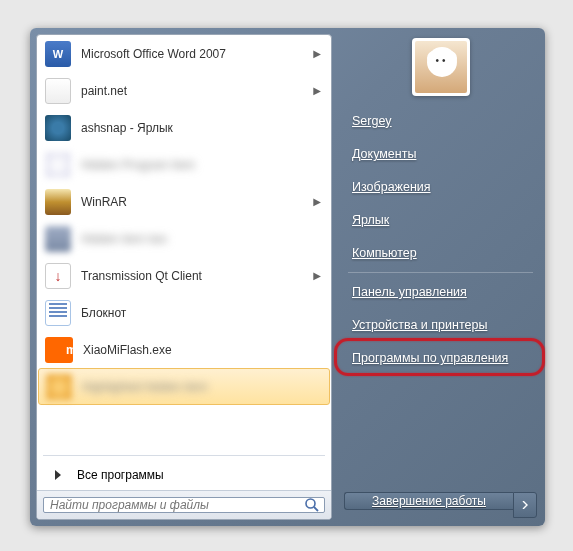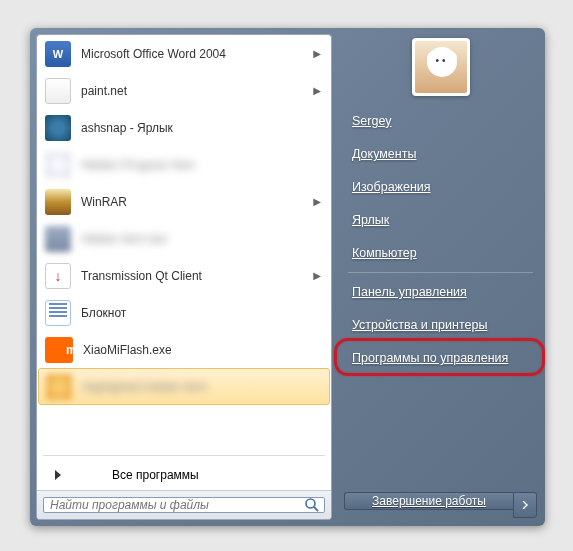--- a/index.html
+++ b/index.html
@@ -67,21 +67,20 @@
     border: 1px solid #f0c060;
     border-radius: 3px;
     margin: 0 1px;
     padding-left: 7px;
   }
   .separator-line { height: 1px; background: #d6dce5; margin: 4px 6px; }
   .all-programs {
     display: flex; align-items: center;
     height: 30px; padding-left: 12px;
     cursor: pointer;
-    gap: 35px;
   }
   .all-programs .ap-arrow {
     width: 0; height: 0;
     border-left: 5px solid transparent;
     border-right: 5px solid transparent;
     border-top: 6px solid #333;
     transform: rotate(-90deg);
     margin-right: 0;
   }
   .all-programs .ap-icon {
@@ -210,21 +209,21 @@
 </style>
 </head>
 <body>
 
 <div class="start-menu">
 
   <div class="left-pane">
     <div class="program-list" id="program-list">
         <div class="program-item">
           <div class="picon ic-word">W</div>
-          <div class="plabel">Microsoft Office Word 2004</div>
+          <div class="plabel">Microsoft Office Word 2007</div>
           <div class="arrow">▶</div>
         </div>
         <div class="program-item">
           <div class="picon ic-paint"></div>
           <div class="plabel">paint.net</div>
           <div class="arrow">▶</div>
         </div>
         <div class="program-item">
           <div class="picon ic-ash"></div>
           <div class="plabel">ashsnap - Ярлык</div>

